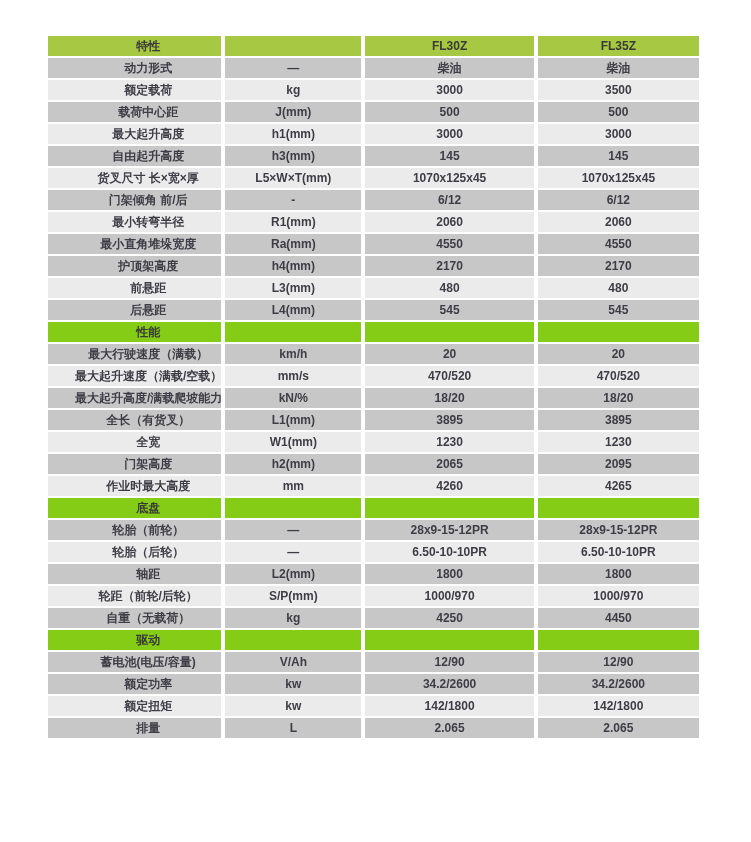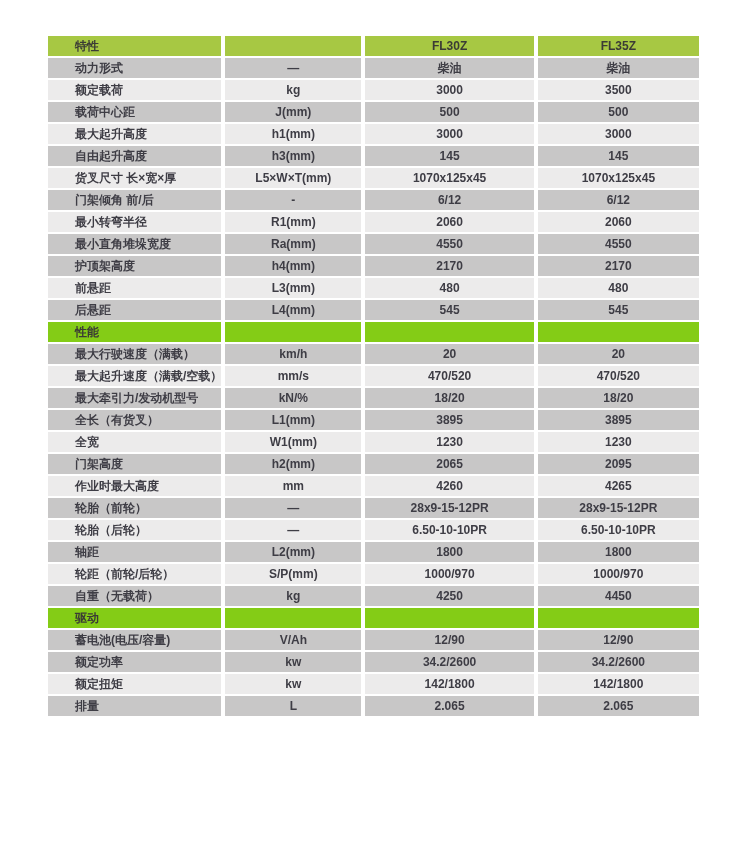--- a/index.html
+++ b/index.html
@@ -28,21 +28,21 @@
     color: #3e3d45;
   }
   td {
     height: 20px;
     padding: 0;
     line-height: 20px;
     white-space: nowrap;
     overflow: hidden;
   }
   td.label-cell {
-    text-align: left;
+    text-align: center;
     padding-left: 27px;
   }
   td.unit-cell, td.val-cell {
     text-align: center;
   }
   tr.sec-row td {
     background: #84cc16;
     color: #3b3b35;
     font-weight: 700;
   }
@@ -174,21 +174,21 @@
   </tr>
 
   <tr class="light">
     <td class="label-cell">最大起升速度（满载/空载）</td>
     <td class="unit-cell">mm/s</td>
     <td class="val-cell">470/520</td>
     <td class="val-cell">470/520</td>
   </tr>
 
   <tr class="dark">
-    <td class="label-cell">最大牵引力/发动机型号</td>
+    <td class="label-cell">最大起升高度/满载爬坡能力</td>
     <td class="unit-cell">kN/%</td>
     <td class="val-cell">18/20</td>
     <td class="val-cell">18/20</td>
   </tr>
 
 
   <tr class="dark">
     <td class="label-cell">全长（有货叉）</td>
     <td class="unit-cell">L1(mm)</td>
     <td class="val-cell">3895</td>
@@ -209,20 +209,26 @@
     <td class="val-cell">2095</td>
   </tr>
 
   <tr class="light">
     <td class="label-cell">作业时最大高度</td>
     <td class="unit-cell">mm</td>
     <td class="val-cell">4260</td>
     <td class="val-cell">4265</td>
   </tr>
 
+  <tr class="sec-row">
+    <td class="label-cell sec-title">底盘</td>
+    <td class="unit-cell"></td>
+    <td class="val-cell"></td>
+    <td class="val-cell"></td>
+  </tr>
 
   <tr class="dark">
     <td class="label-cell">轮胎（前轮）</td>
     <td class="unit-cell">—</td>
     <td class="val-cell">28x9-15-12PR</td>
     <td class="val-cell">28x9-15-12PR</td>
   </tr>
 
   <tr class="light">
     <td class="label-cell">轮胎（后轮）</td>

